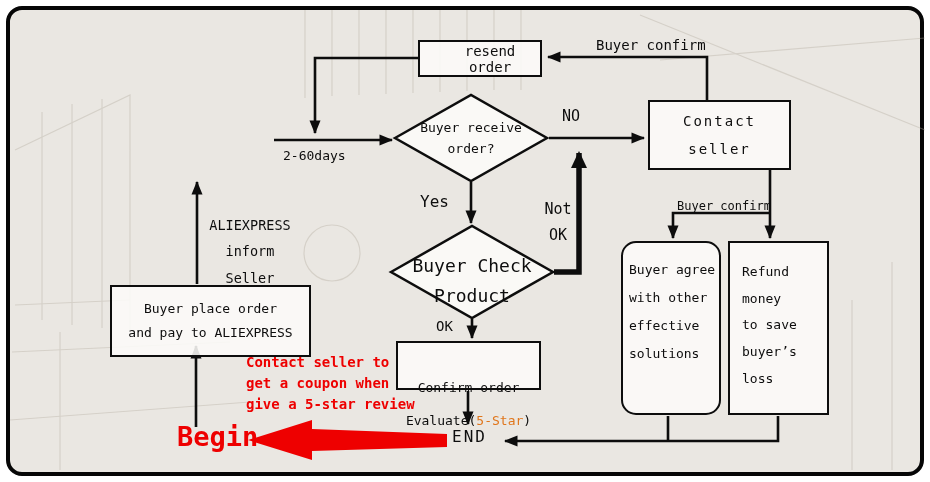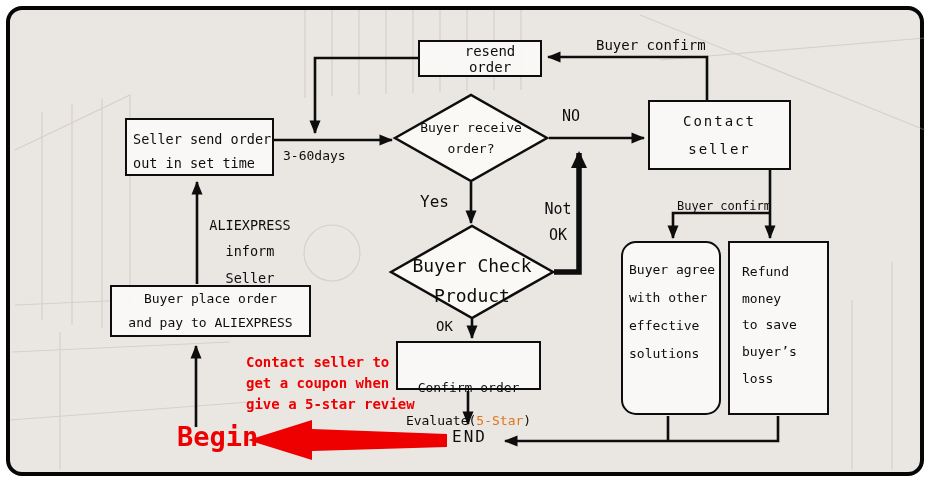--- a/index.html
+++ b/index.html
@@ -68,27 +68,25 @@
     </g>
     <g stroke="#0d0d0d" stroke-width="2.5" fill="rgba(252,251,248,0.9)">
       <polygon points="395,138 471,95 547,138 471,181"></polygon>
       <polygon points="391,272 472,226 553,272 472,318"></polygon>
     </g>
     <polygon points="447,434 312,429 312,420 248,440 312,460 312,451 447,447" fill="#ee0000"></polygon>
   </svg>
 
   <div class="box center" style="left:418px; top:40px; width:124px; height:37px; font-size:14px;padding-left:20px;">resend order</div>
 
-  <div class="box" style="left:125px; top:118px; width:149px; height:58px; padding:7px 0 0 6px; font-size:13.5px; line-height:1.8;">Seller send order
-out in set time</div>
 
   <div class="box center" style="left:648px; top:100px; width:143px; height:70px; font-size:14px; letter-spacing:2px; line-height:2;">Contact
 seller</div>
 
-  <div class="box center" style="left:110px; top:285px; width:201px; height:52px; line-height:1.85;">Buyer place order
+  <div class="box center" style="left:110px; top:285px; width:201px; height:72px; line-height:1.85;">Buyer place order
 and pay to ALIEXPRESS</div>
 
   <div class="box" style="left:621px; top:241px; width:100px; height:174px; padding:13px 0 0 6px; line-height:2.15;border-radius:15px;">Buyer agree
 with other
 effective
 solutions</div>
 
   <div class="box" style="left:728px; top:241px; width:101px; height:174px; padding:16px 0 0 12px; line-height:2.05;">Refund
 money
 to save
@@ -99,21 +97,21 @@
     <div>Confirm order</div>
     <div style="margin-top:3px;"><span>Evaluate(</span><span class="star">5-Star</span><span>)</span></div>
   </div>
 
   <div class="lbl" style="left:405px; top:117px; width:132px; text-align:center; font-size:13px; line-height:1.65;">Buyer receive
 order?</div>
   <div class="lbl" style="left:402px; top:251px; width:140px; text-align:center; font-size:18px; line-height:1.65;">Buyer Check
 Product</div>
 
   <div class="lbl" style="left:596px; top:37px; font-size:14px;">Buyer confirm</div>
-  <div class="lbl" style="left:283px; top:148px; font-size:13px;">3-60days</div>
+  <div class="lbl" style="left:283px; top:148px; font-size:13px;">2-60days</div>
   <div class="lbl" style="left:562px; top:107px; font-size:15px;">NO</div>
   <div class="lbl" style="left:420px; top:192px; font-size:16px;">Yes</div>
   <div class="lbl" style="left:536px; top:196px; width:44px; text-align:center; font-size:15px; line-height:1.75;">Not
 OK</div>
   <div class="lbl" style="left:677px; top:199px; font-size:12px;">Buyer confirm</div>
   <div class="lbl" style="left:197px; top:212px; width:106px; text-align:center; font-size:13.5px; line-height:1.95;">ALIEXPRESS
 inform
 Seller</div>
   <div class="lbl" style="left:436px; top:318px; font-size:14px;">OK</div>
   <div class="lbl" style="left:452px; top:427px; font-size:16px; letter-spacing:2px;">END</div>

